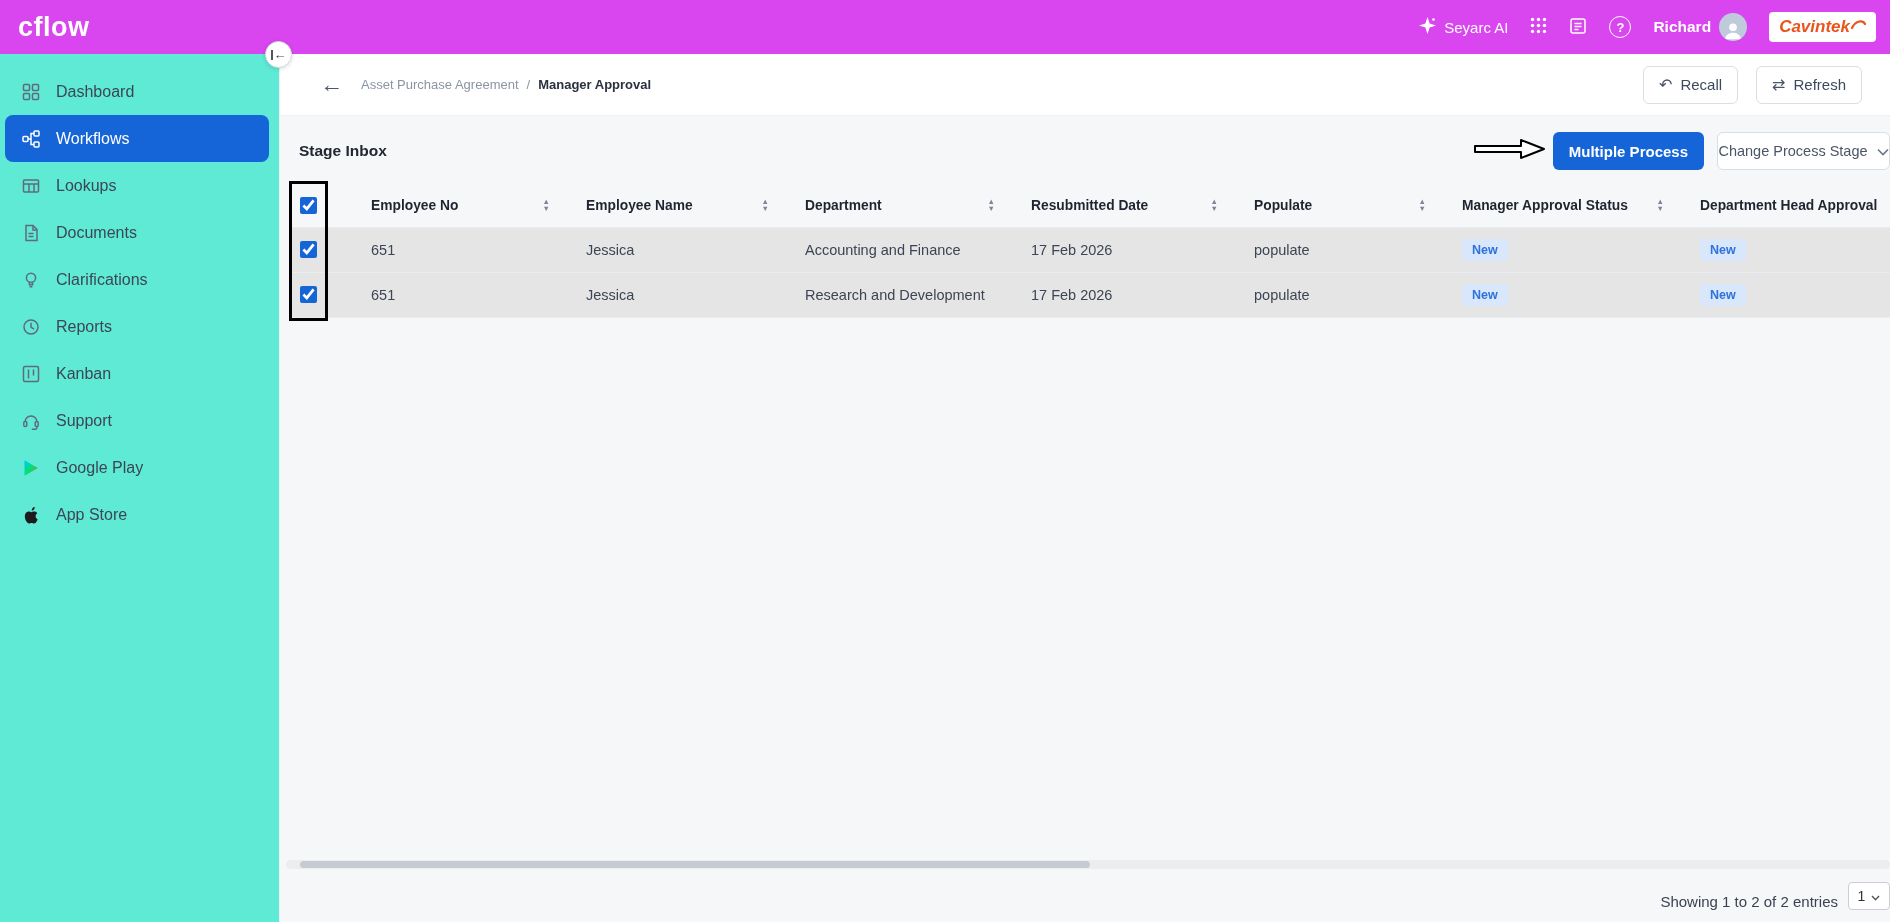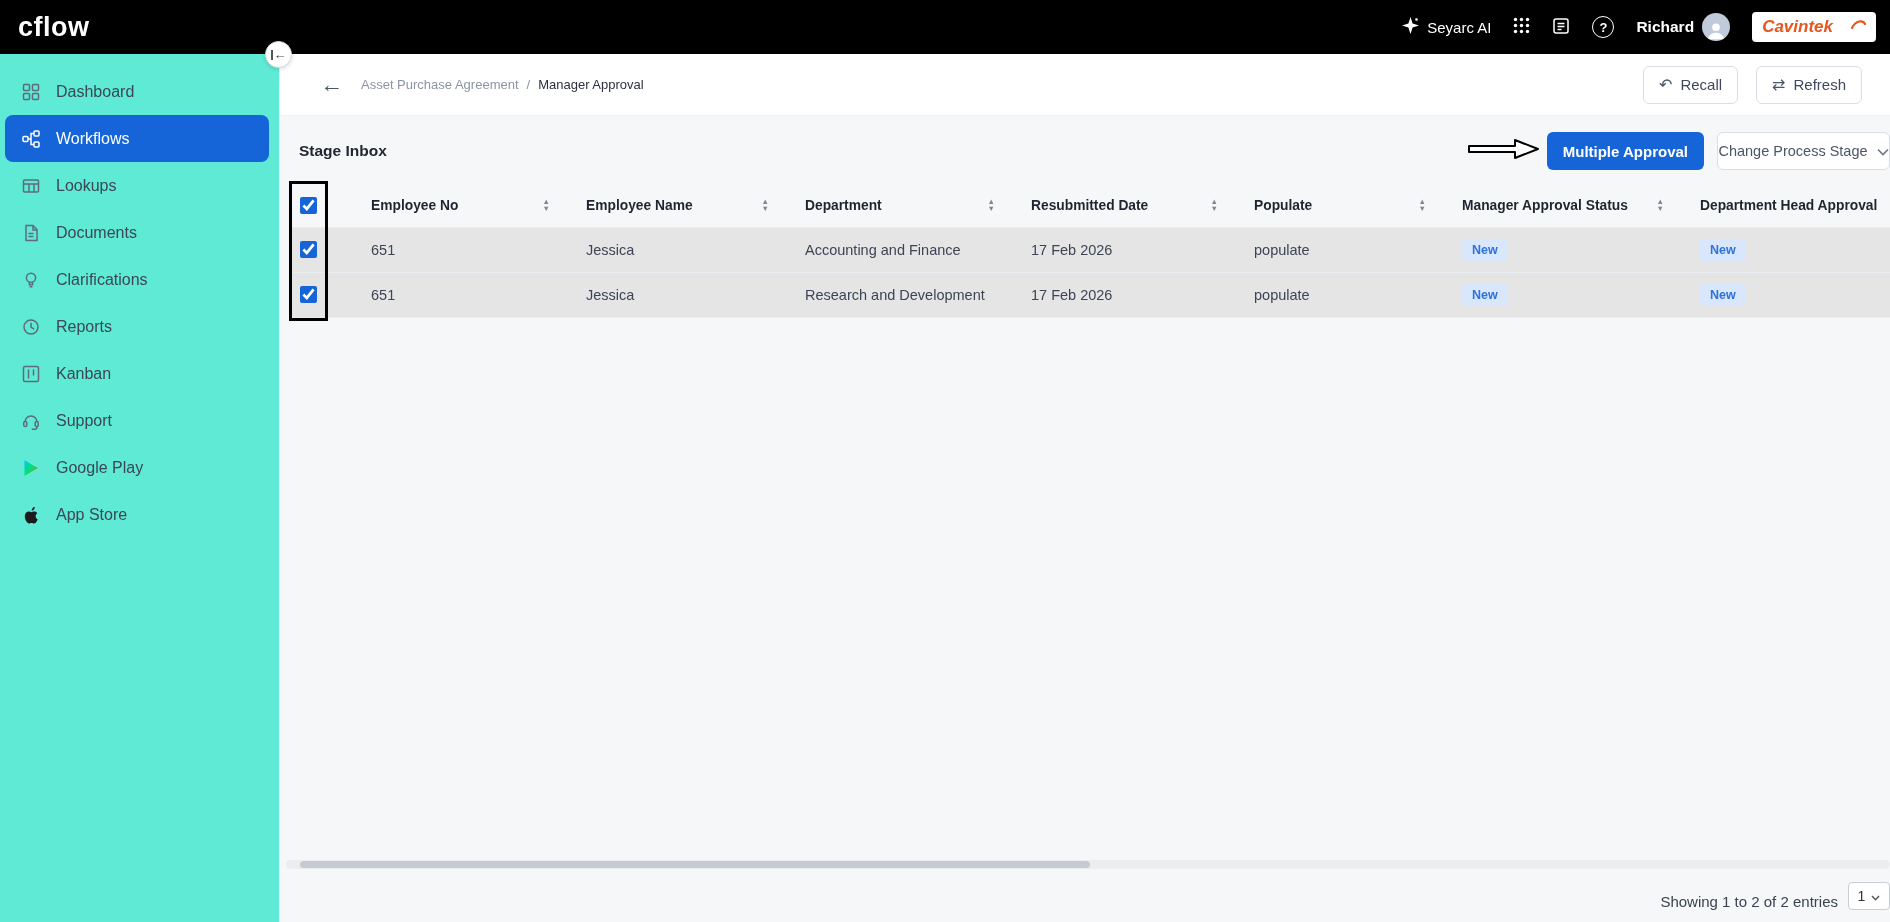--- a/index.html
+++ b/index.html
@@ -1,27 +1,27 @@
 <!DOCTYPE html>
 <html><head>
 <meta charset="utf-8">
 <style>
   *{box-sizing:border-box;margin:0;padding:0}
   html,body{width:1890px;height:922px}
   body{position:relative;overflow:hidden;font-family:"Liberation Sans","DejaVu Sans",sans-serif;background:#f6f7f9}
 
   
-  .topbar{position:absolute;top:0;left:0;right:0;height:54px;background:#000000;display:flex;align-items:center;padding:0 14px 0 18px;z-index:20}
+  .topbar{position:absolute;top:0;left:0;right:0;height:54px;background:#d946ef;display:flex;align-items:center;padding:0 14px 0 18px;z-index:20}
   .logo{color:#fff;font-size:27px;font-weight:600;letter-spacing:.5px;cursor:pointer}
   .topbar-right{margin-left:auto;display:flex;align-items:center;gap:22px}
   .tb-item{display:flex;align-items:center;gap:8px;color:#fff;font-size:15px;cursor:pointer}
   .help-circle{width:22px;height:22px;border:1.7px solid #fff;border-radius:50%;display:flex;align-items:center;justify-content:center;font-size:13px;color:#fff;font-weight:700}
   .user-name{font-weight:700;font-size:15.5px}
   .avatar{width:28px;height:28px;border-radius:50%;background:#bfcadb;display:flex;align-items:flex-end;justify-content:center;overflow:hidden}
-  .cavintek{background:#fff;border-radius:4px;padding:5px 10px;display:flex;align-items:center;gap:18px;cursor:default}
+  .cavintek{background:#fff;border-radius:4px;padding:5px 10px;display:flex;align-items:center;gap:1px;cursor:default}
   .cavintek .brand-text{color:#e8551d;font-size:17px;font-weight:700;font-style:italic}
 
   
   .collapse-btn{position:absolute;left:265px;top:41px;width:27px;height:27px;border-radius:50%;background:#fff;border:1px solid #d5dae1;box-shadow:0 1px 4px rgba(0,0,0,.15);z-index:30;display:flex;align-items:center;justify-content:center;gap:1px;cursor:pointer;color:#444}
   .collapse-btn .bar{width:2px;height:10px;background:#555}
   .collapse-btn .arr{font-size:13px;line-height:1}
 
   
   .sidebar{position:absolute;top:54px;left:0;bottom:0;width:280px;background:#5eead4;border-right:1px solid #eceef2;padding-top:14px;z-index:10}
   .side-item{display:flex;align-items:center;gap:15px;height:47px;padding:0 16px;margin:0 10px 0 5px;border-radius:8px;color:#3c4657;font-size:16px;cursor:pointer}
@@ -30,21 +30,21 @@
   .side-item.active .icn{color:#fff}
 
   
   .main{position:absolute;top:54px;left:280px;right:0;bottom:0;background:#f6f7f9;overflow:hidden}
 
   .page-header{height:62px;background:#fff;display:flex;align-items:center;padding:0 28px 0 40px;gap:18px;border-bottom:1px solid #f0f1f4}
   .back{font-size:23px;color:#4a5568;cursor:pointer}
   .crumb{display:flex;align-items:flex-end;gap:8px;font-size:13px}
   .crumb-parent{color:#8b95a3;cursor:pointer}
   .crumb-sep{color:#8b95a3}
-  .crumb-current{color:#2a3240;font-weight:400}
+  .crumb-current{color:#2a3240;font-weight:700}
   .ph-spacer{flex:1}
   .hbtn{display:flex;align-items:center;gap:8px;height:38px;padding:0 15px;background:#fff;border:1px solid #d9dee6;border-radius:6px;font-size:15px;color:#3d4a5d;cursor:pointer}
   .hbtn .bicn{font-size:16px;color:#4a5568}
 
   
   .toolbar{margin-top:12px;display:flex;align-items:center;padding-left:19px;height:46px}
   .stage-title{font-size:15.5px;font-weight:700;color:#222733}
   .toolbar-right{margin-left:auto;display:flex;align-items:center}
   .annot-arrow{margin-right:6px}
   .primary-btn{height:38px;padding:0 16px;background:#1565d8;color:#fff;border:none;border-radius:6px;font-size:15px;font-weight:600;cursor:pointer}
@@ -269,21 +269,21 @@
   </div>
 
   <div class="toolbar">
     <span class="stage-title">Stage Inbox</span>
     <div class="toolbar-right">
       <span class="annot-arrow">
         <svg width="74" height="24" viewBox="0 0 74 24">
             <polygon points="2,9 48,9 48,3 71,12 48,21 48,15 2,15" fill="#fff" stroke="#000" stroke-width="2" stroke-linejoin="round"></polygon>
           </svg>
       </span>
-      <button class="primary-btn">Multiple Approval</button>
+      <button class="primary-btn">Multiple Process</button>
       <div class="stage-select">
         <span>Change Process Stage</span>
         <span>
           <svg width="12" height="8" viewBox="0 0 12 8" fill="none" stroke="#6b7686" stroke-width="1.6">
               <path d="M1 1.5 L6 6.5 L11 1.5"></path>
             </svg>
         </span>
       </div>
     </div>
   </div>

